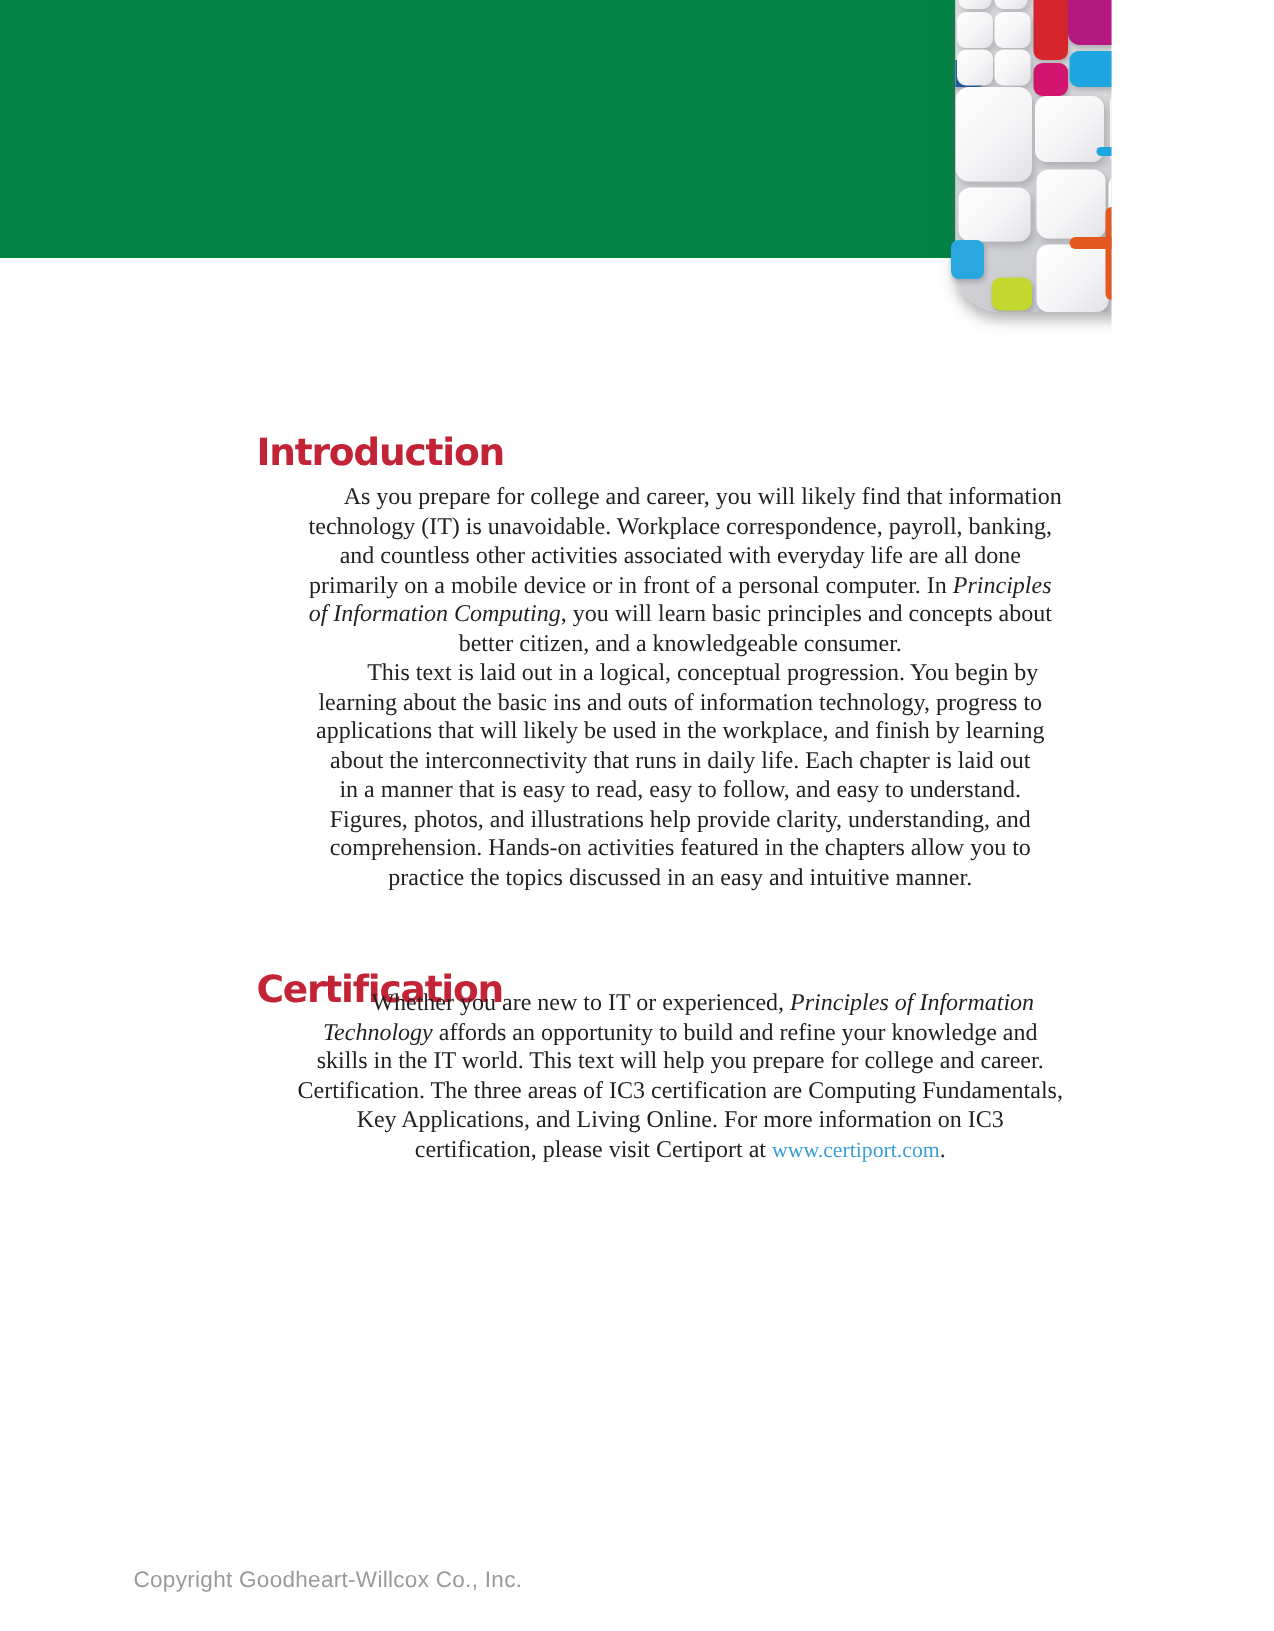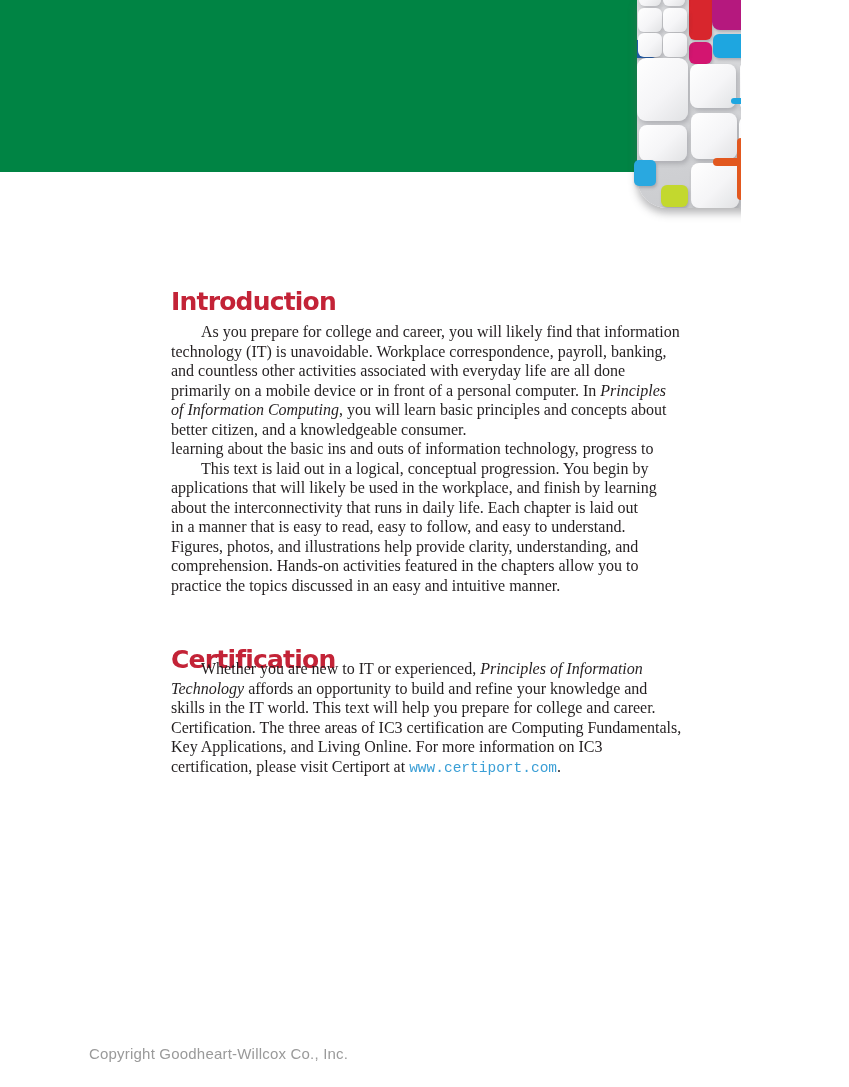--- a/index.html
+++ b/index.html
@@ -38,25 +38,25 @@
   #heading-cert  { top:646px; }
 
   
   .bodytext {
     position:absolute; left:171px; width:565px;
     font-size:16px; line-height:19.5px;
     color:var(--body-color,#231f20);
   }
   #body-intro { top:322px; }
   #body-cert  { top:659px; }
-  .line { white-space:nowrap; height:19.5px; }
+  .line { white-space:nowrap; height:19.5px;text-align:center; }
   .line.first { text-indent:30px; }
   .run-i { font-style:italic; }
   .run-a {
-    font-family:Liberation Mono, monospace; font-size:14.5px;
+    font-family:Liberation Serif, serif; font-size:14.5px;
     color:var(--link-color,#3b9fd6); cursor:pointer; text-decoration:none;
   }
 
   
   .footer-copyright {
     position:absolute; left:89px; top:1045px;
     font-family:"Liberation Sans", sans-serif; font-size:15px;
     letter-spacing:0.2px; color:var(--footer-color,#9a9a9a);
   }
   .page-number {
@@ -107,22 +107,22 @@
 
   <h2 class="section-heading" id="heading-intro">Introduction</h2>
 
   <div class="bodytext" id="body-intro">
       <div class="line first"><span>As you prepare for college and career, you will likely find that information</span></div>
       <div class="line"><span>technology (IT) is unavoidable. Workplace correspondence, payroll, banking,</span></div>
       <div class="line"><span>and countless other activities associated with everyday life are all done</span></div>
       <div class="line"><span>primarily on a mobile device or in front of a personal computer. In </span><span class="run-i">Principles</span></div>
       <div class="line"><span class="run-i">of Information Computing</span><span>, you will learn basic principles and concepts about</span></div>
       <div class="line"><span>better citizen, and a knowledgeable consumer.</span></div>
+      <div class="line first"><span>This text is laid out in a logical, conceptual progression. You begin by</span></div>
       <div class="line"><span>learning about the basic ins and outs of information technology, progress to</span></div>
-      <div class="line first"><span>This text is laid out in a logical, conceptual progression. You begin by</span></div>
       <div class="line"><span>applications that will likely be used in the workplace, and finish by learning</span></div>
       <div class="line"><span>about the interconnectivity that runs in daily life. Each chapter is laid out</span></div>
       <div class="line"><span>in a manner that is easy to read, easy to follow, and easy to understand.</span></div>
       <div class="line"><span>Figures, photos, and illustrations help provide clarity, understanding, and</span></div>
       <div class="line"><span>comprehension. Hands-on activities featured in the chapters allow you to</span></div>
       <div class="line"><span>practice the topics discussed in an easy and intuitive manner.</span></div>
     </div>
 
   <h2 class="section-heading" id="heading-cert">Certification</h2>
 

